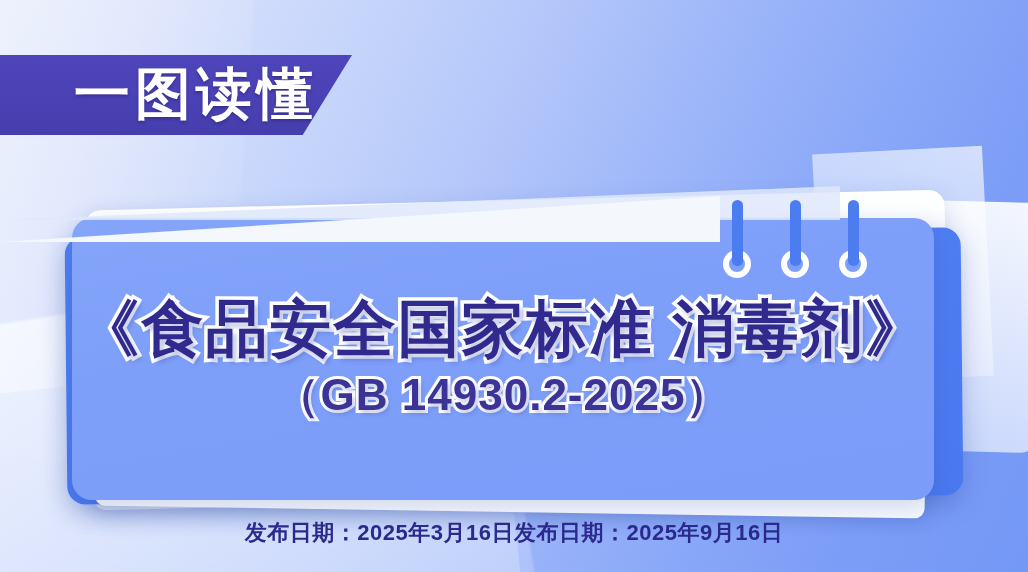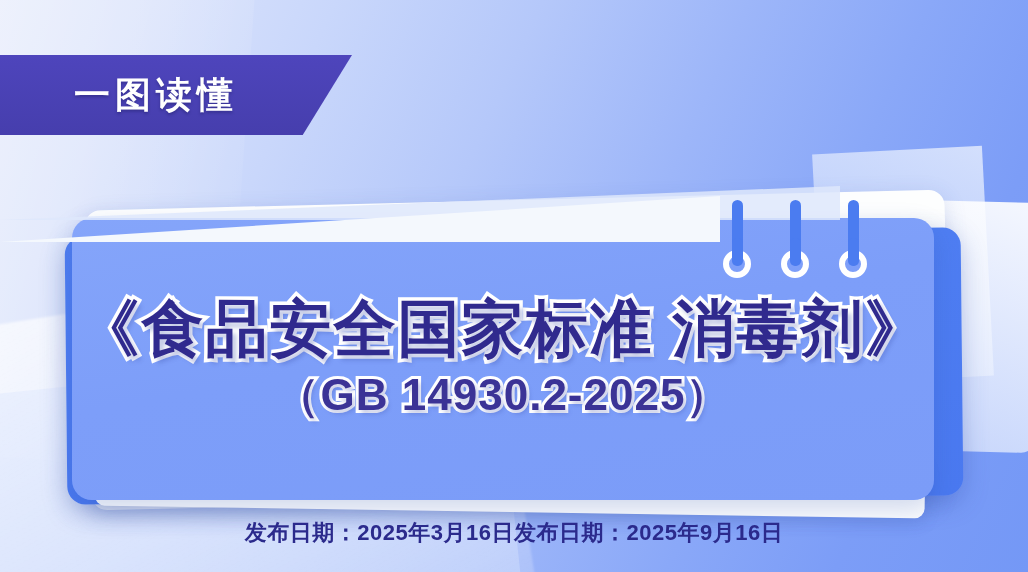--- a/index.html
+++ b/index.html
@@ -166,21 +166,21 @@
     position:absolute; left:0; top:55px;
     width:352px; height:80px;
     background:linear-gradient(180deg,#4e45bc,#463ead);
     clip-path:polygon(0 0, 100% 0, 86% 100%, 0 100%);
     display:flex; align-items:center;
     box-shadow:6px 6px 0 rgba(120,135,220,.35);
     z-index:10;
   }
   .ribbon-text{
     color:#ffffff;
-    font-size:36px;
+    font-size:56px;
     font-weight:bold;
     letter-spacing:5px;
     margin-left:74px;
     text-shadow:0 2px 3px rgba(20,20,80,.35);
     white-space:nowrap;
   }
 
   
   .card-text{
     position:absolute; left:72px; top:218px;

